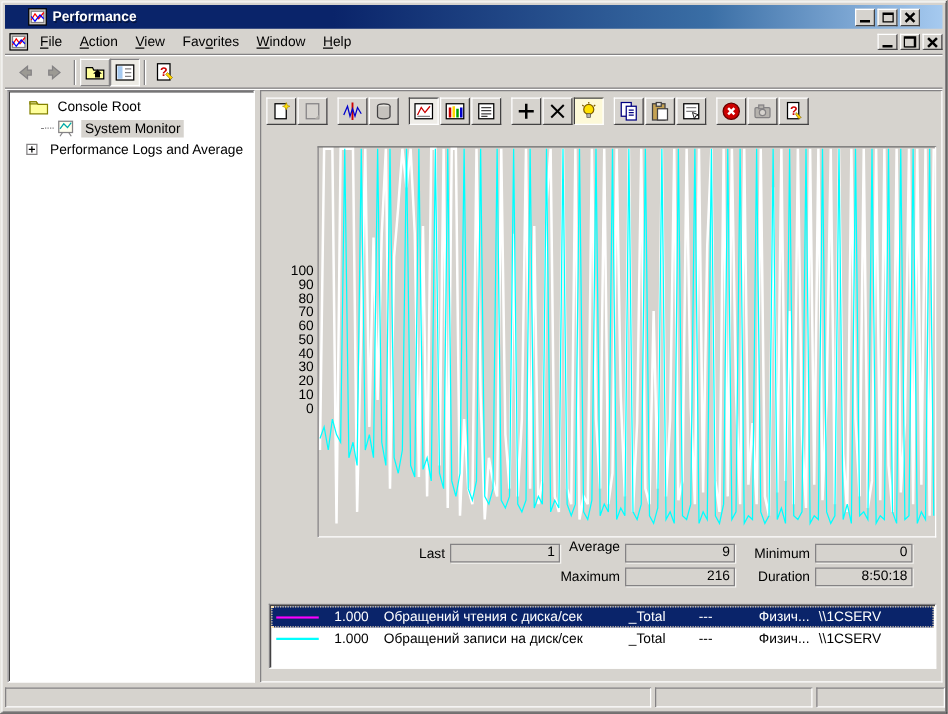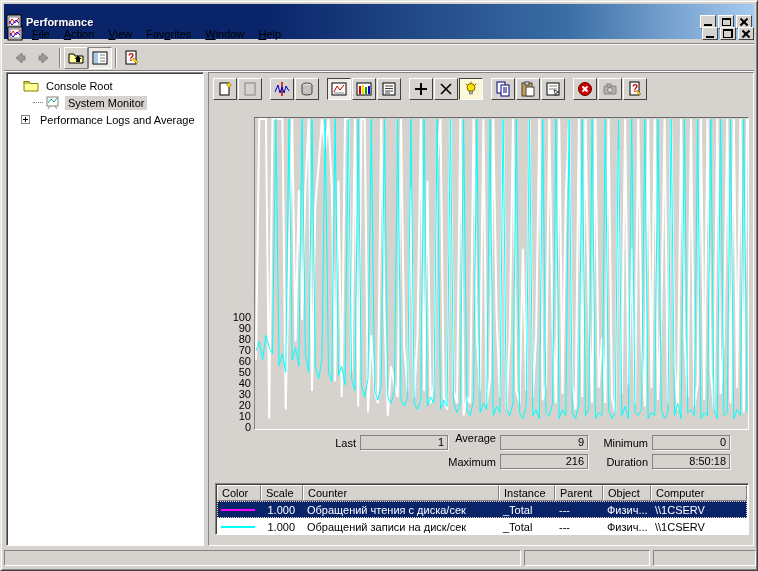--- a/index.html
+++ b/index.html
@@ -9,23 +9,23 @@
   .window {
     position:relative; width:758px; height:571px; background:#d6d3ce;
     border-top:1px solid #e7e5e0; border-left:1px solid #e7e5e0;
     border-right:1px solid #424142; border-bottom:1px solid #424142;
     box-shadow: inset 1px 1px 0 #fff, inset -1px -1px 0 #848284;
     overflow:hidden;
   }
 
   
   .titlebar {
-    position:absolute; left:3px; top:3px; right:3px; height:35px;
+    position:absolute; left:3px; top:3px; right:3px; height:19px;
     background:linear-gradient(to right,#0a246a 0%,#0a246a 35%,#3a6ea5 75%,#a6caf0 100%);
-    display:flex; align-items:center; padding:0 2px;
+    display:flex; align-items:center; padding:0 18px;
   }
   .titlebar .title { color:#fff; font-weight:bold; margin-left:4px; flex:1;
     text-shadow:1px 1px 0 rgba(0,0,0,.4); }
   .winbtn {
     width:16px; height:14px; background:#d6d3ce; margin-left:2px;
     border-top:1px solid #fff; border-left:1px solid #fff;
     border-right:1px solid #424142; border-bottom:1px solid #424142;
     display:flex; align-items:center; justify-content:center;
     font-family:"DejaVu Sans Mono",monospace; font-size:9px; line-height:9px;
   }
@@ -95,21 +95,21 @@
   }
   .smbtn.pressed {
     border-top:1px solid #424142; border-left:1px solid #424142;
     border-right:1px solid #fff; border-bottom:1px solid #fff;
     background:#efede8;
   }
   .smgap { width:7px; }
 
   
   .ylabels { position:absolute; left:6px; top:38px; width:36px; height:322px;
-    display:flex; flex-direction:column; justify-content:flex-end; }
+    display:flex; flex-direction:column; justify-content:center; }
   .ytick { text-align:right; height:11px; line-height:11px; }
   .plot {
     position:absolute; left:45px; top:44px; width:495px; height:313px;
     background:#d6d3ce;
     border-top:1px solid #6b6b6b; border-left:1px solid #848284;
     border-bottom:1px solid #fff; border-right:1px solid #fff;
   }
   .plot svg { display:block; }
 
   
@@ -422,29 +422,20 @@
     <div class="stat-label" style="left:217px; top:358px; width:70px">Average</div>
     <div class="stat-field" style="left:291px; top:362px; width:88px">9</div>
     <div class="stat-label" style="left:369px; top:363px; width:70px">Minimum</div>
     <div class="stat-field" style="left:443px; top:362px; width:78px">0</div>
     <div class="stat-label" style="left:217px; top:382px; width:70px">Maximum</div>
     <div class="stat-field" style="left:291px; top:381px; width:88px">216</div>
     <div class="stat-label" style="left:369px; top:382px; width:70px">Duration</div>
     <div class="stat-field" style="left:443px; top:381px; width:78px">8:50:18</div>
 
     <div class="legend">
-      <div class="lg-header">
-        <div class="lg-hcell c-color">Color</div>
-        <div class="lg-hcell c-scale">Scale</div>
-        <div class="lg-hcell c-counter">Counter</div>
-        <div class="lg-hcell c-instance">Instance</div>
-        <div class="lg-hcell c-parent">Parent</div>
-        <div class="lg-hcell c-object">Object</div>
-        <div class="lg-hcell c-computer" style="flex:1">Computer</div>
-      </div>
       <div class="lg-row selected">
         <div class="lg-cell c-color" style="padding-left:0">
             <div class="swatch" style="background: rgb(255, 0, 255);"></div>
           </div>
         <div class="lg-cell c-scale scale">1.000</div>
         <div class="lg-cell c-counter">Обращений чтения с диска/сек</div>
         <div class="lg-cell c-instance">_Total</div>
         <div class="lg-cell c-parent">---</div>
         <div class="lg-cell c-object">Физич...</div>
         <div class="lg-cell c-computer" style="flex:1">\\1CSERV</div>

